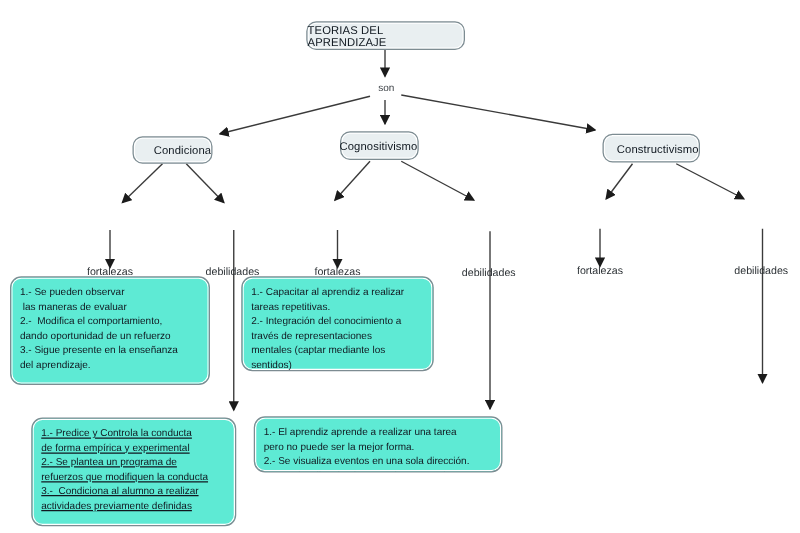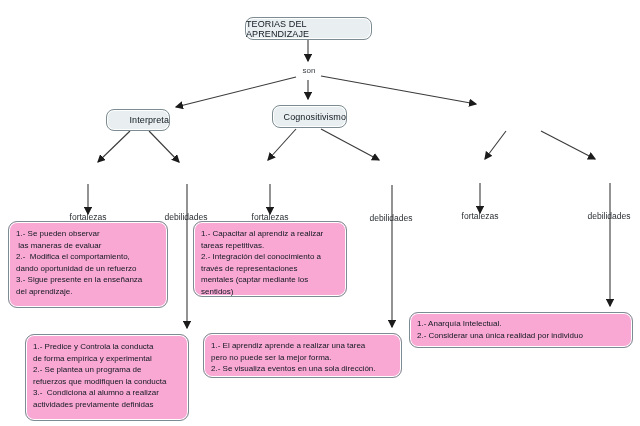--- a/index.html
+++ b/index.html
@@ -11,21 +11,21 @@
   #arrow-layer{position:absolute;left:0;top:0;width:640px;height:426px;pointer-events:none;}
   .node{
     position:absolute;box-sizing:border-box;
     background:#e9eff1;border:1.3px solid #7d8c92;border-radius:8px;
     display:flex;align-items:center;justify-content:flex-end;
     font-size:9px;letter-spacing:0.1px;color:#101820;
     box-shadow:inset 0 0 0 1px #ffffff;
   }
   .textbox{
     position:absolute;box-sizing:border-box;
-    background:#f9a8d4;border:1.3px solid #7d8c92;border-radius:9px;
+    background:#5eead4;border:1.3px solid #7d8c92;border-radius:9px;
     box-shadow:inset 0 0 0 1px #ffffff;
     font-size:8px;line-height:11.5px;color:#101820;
     padding:6px 6px 4px 7px;white-space:pre;overflow:hidden;
   }
   .link-label{
     position:absolute;transform:translateX(-50%);
     font-size:8.5px;color:#2a2f33;white-space:nowrap;margin-top:43px;
   }
   .son-label{
     position:absolute;transform:translateX(-50%);
@@ -63,56 +63,57 @@
     </g>
   </svg>
 
   <div class="node" style="left:245px;top:17px;width:127px;height:23px;">
     <span>TEORIAS DEL APRENDIZAJE</span>
   </div>
 
   <div class="son-label" style="left:309px;top:66px;">son</div>
 
   <div class="node" style="left:106px;top:109px;width:64px;height:22px;">
-    <span>Interpreta</span>
+    <span>Condiciona</span>
   </div>
-  <div class="node" style="left:272px;top:105px;width:75px;height:23px;">
+  <div class="node" style="left:272px;top:105px;width:63px;height:23px;">
     <span>Cognositivismo</span>
+  </div>
+  <div class="node" style="left:482px;top:107px;width:78px;height:23px;">
+    <span>Constructivismo</span>
   </div>
 
   <div class="link-label" style="left:88px;top:169px;">fortalezas</div>
   <div class="link-label" style="left:186px;top:169px;">debilidades</div>
   <div class="link-label" style="left:270px;top:169px;">fortalezas</div>
   <div class="link-label" style="left:391px;top:170px;">debilidades</div>
   <div class="link-label" style="left:480px;top:168px;">fortalezas</div>
   <div class="link-label" style="left:609px;top:168px;">debilidades</div>
 
   <div class="textbox" style="left:8px;top:221px;width:160px;height:87px;">1.- Se pueden observar
  las maneras de evaluar
 2.-  Modifica el comportamiento,
 dando oportunidad de un refuerzo
 3.- Sigue presente en la enseñanza
 del aprendizaje.</div>
 
-  <div class="textbox" style="left:25px;top:334px;width:164px;height:87px;">1.- Predice y Controla la conducta
+  <div class="textbox" style="left:25px;top:334px;width:164px;height:87px;text-decoration:underline;">1.- Predice y Controla la conducta
 de forma empírica y experimental
 2.- Se plantea un programa de
 refuerzos que modifiquen la conducta
 3.-  Condiciona al alumno a realizar
 actividades previamente definidas</div>
 
   <div class="textbox" style="left:193px;top:221px;width:154px;height:76px;">1.- Capacitar al aprendiz a realizar
 tareas repetitivas.
 2.- Integración del conocimiento a
 través de representaciones
 mentales (captar mediante los
 sentidos)</div>
 
   <div class="textbox" style="left:203px;top:333px;width:199px;height:45px;">1.- El aprendiz aprende a realizar una tarea
 pero no puede ser la mejor forma.
 2.- Se visualiza eventos en una sola dirección.
 3.- Se visualiza desde una sola perspectiva.</div>
 
 
-  <div class="textbox" style="left:409px;top:312px;width:224px;height:36px;padding-top:5px;">1.- Anarquía Intelectual.
-2.- Considerar una única realidad por individuo</div>
 
 </div>
 
 </body></html>

